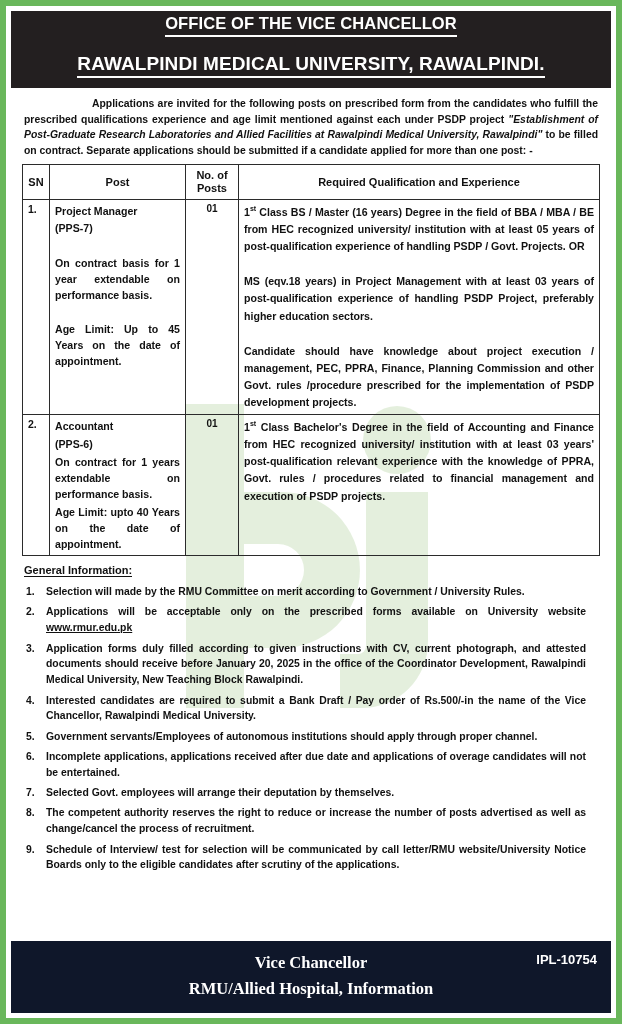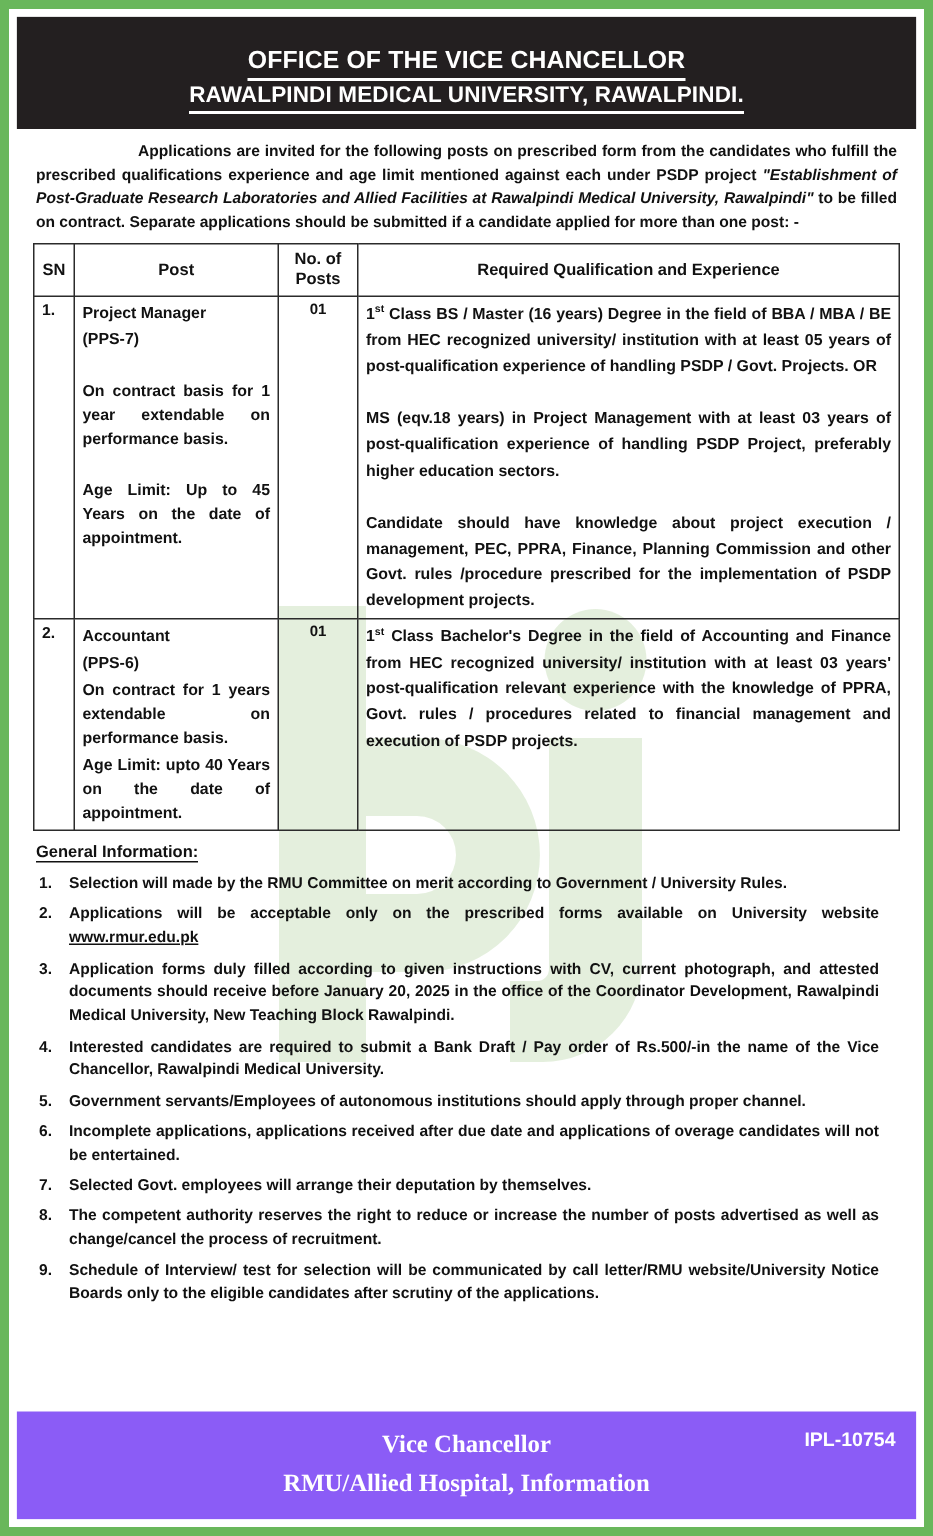--- a/index.html
+++ b/index.html
@@ -28,29 +28,29 @@
   .watermark{
     position:absolute;left:165px;top:385px;width:280px;height:320px;
     z-index:0;pointer-events:none;opacity:.55;
   }
   .watermark svg{width:100%;height:100%;display:block;}
 
   
   .head-band{
     position:relative;z-index:1;
     background:#231f20;color:#ffffff;
-    padding:19px 10px 10px 10px;text-align:center;
+    padding:2px 10px 10px 10px;text-align:center;
   }
   .head-line{
     font-weight:bold;letter-spacing:.1px;line-height:1.25;
     display:inline-block;border-bottom:2px solid #ffffff;
     padding-bottom:1px;
   }
   .hl1{font-size:16.5px;}
-  .hl2{font-size:15px;margin-top:1px;}
+  .hl2{font-size:19px;margin-top:15px;}
   .hl3{font-size:22px;margin-top:6px;letter-spacing:.4px;}
 
   
   .sheet{position:relative;z-index:1;background:transparent;padding:6px 11px 0 11px;}
   .intro{
     font-size:10.4px;line-height:1.48;color:#111;text-align:justify;
     font-weight:bold;margin:2px 2px 6px 2px;
   }
   .intro .first{padding-left:34px;margin-left:34px;}
   .intro i{font-style:italic;}
@@ -95,21 +95,21 @@
   }
   ol.gi li:before{
     content:counter(gi) ".";position:absolute;left:-20px;top:0;
     width:16px;text-align:left;font-weight:bold;
   }
   ol.gi li u{text-decoration:underline;}
 
   
   .foot-band{
     position:absolute;left:0;right:0;bottom:0;z-index:2;
-    background:#8b5cf6;color:#ffffff;height:72px;
+    background:#0f172a;color:#ffffff;height:72px;
   }
   .foot-center{
     position:absolute;left:0;right:0;top:9px;text-align:center;
     font-family:"Liberation Serif", serif;font-weight:bold;
   }
   .foot-center .l1{font-size:16.5px;line-height:1.55;}
   .foot-center .l2{font-size:16.5px;line-height:1.55;}
   .foot-code{
     position:absolute;right:14px;top:11px;
     font-family:Liberation Sans, sans-serif;font-weight:bold;font-size:13px;

